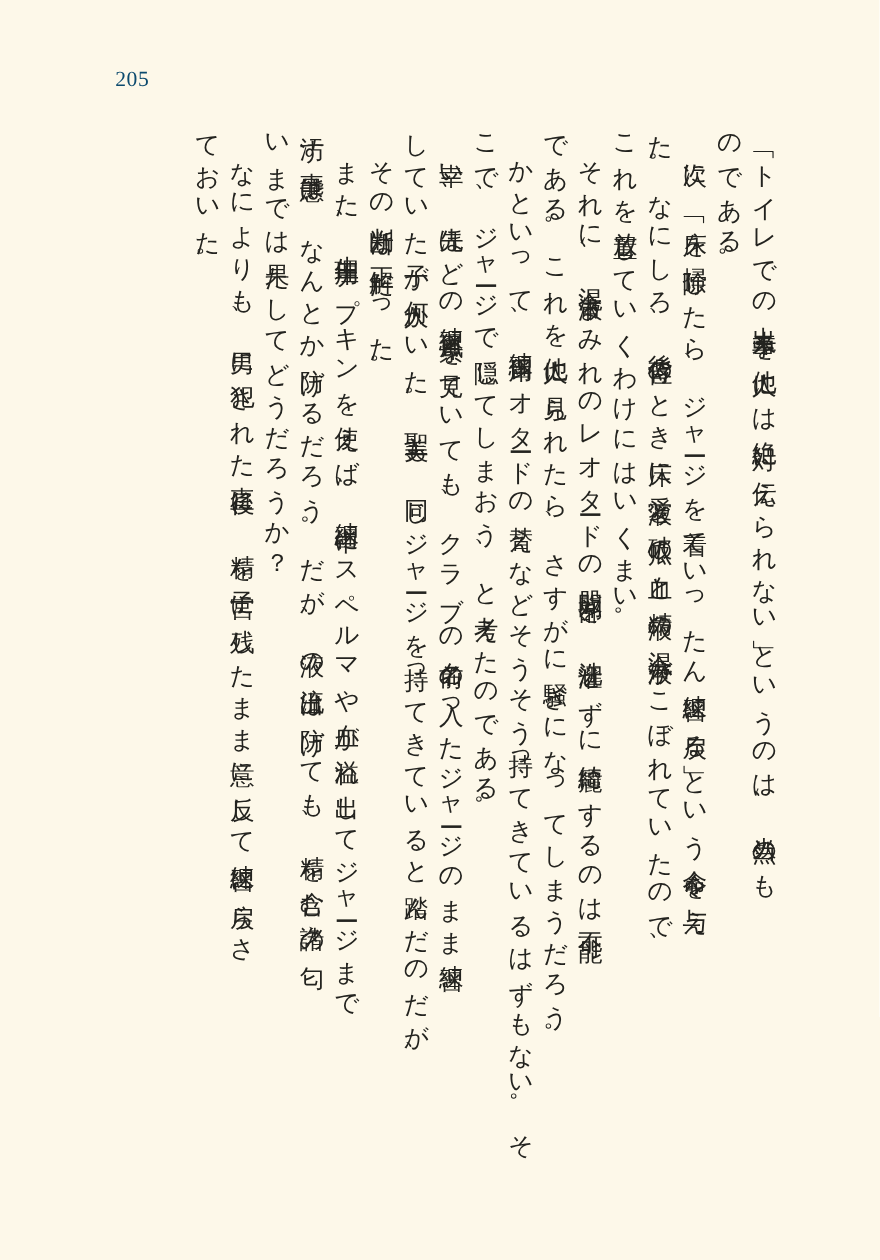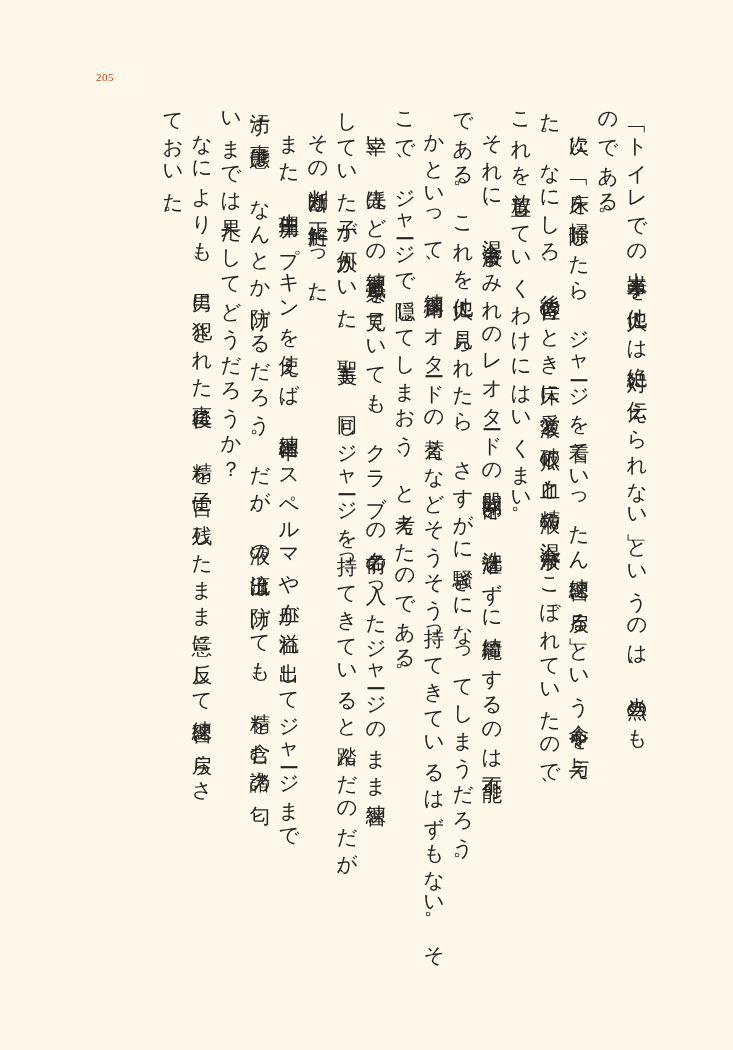--- a/index.html
+++ b/index.html
@@ -13,24 +13,24 @@
   .page {
     position: relative;
     width: 733px;
     height: 1050px;
     background: #fdf8e9;
     overflow: hidden;
     box-sizing: border-box;
   }
   .page-number {
     position: absolute;
-    top: 71px;
+    top: 56px;
     left: 96px;
-    font-size: 11px;
-    color: #c2410c;
+    font-size: 18px;
+    color: #0c4a6e;
     letter-spacing: 0.5px;
     font-family: "Liberation Serif", serif;
   }
   .text-block {
     position: absolute;
     top: 98px;
     right: 86px;
     height: 880px;
     width: 560px;
     display: flex;

